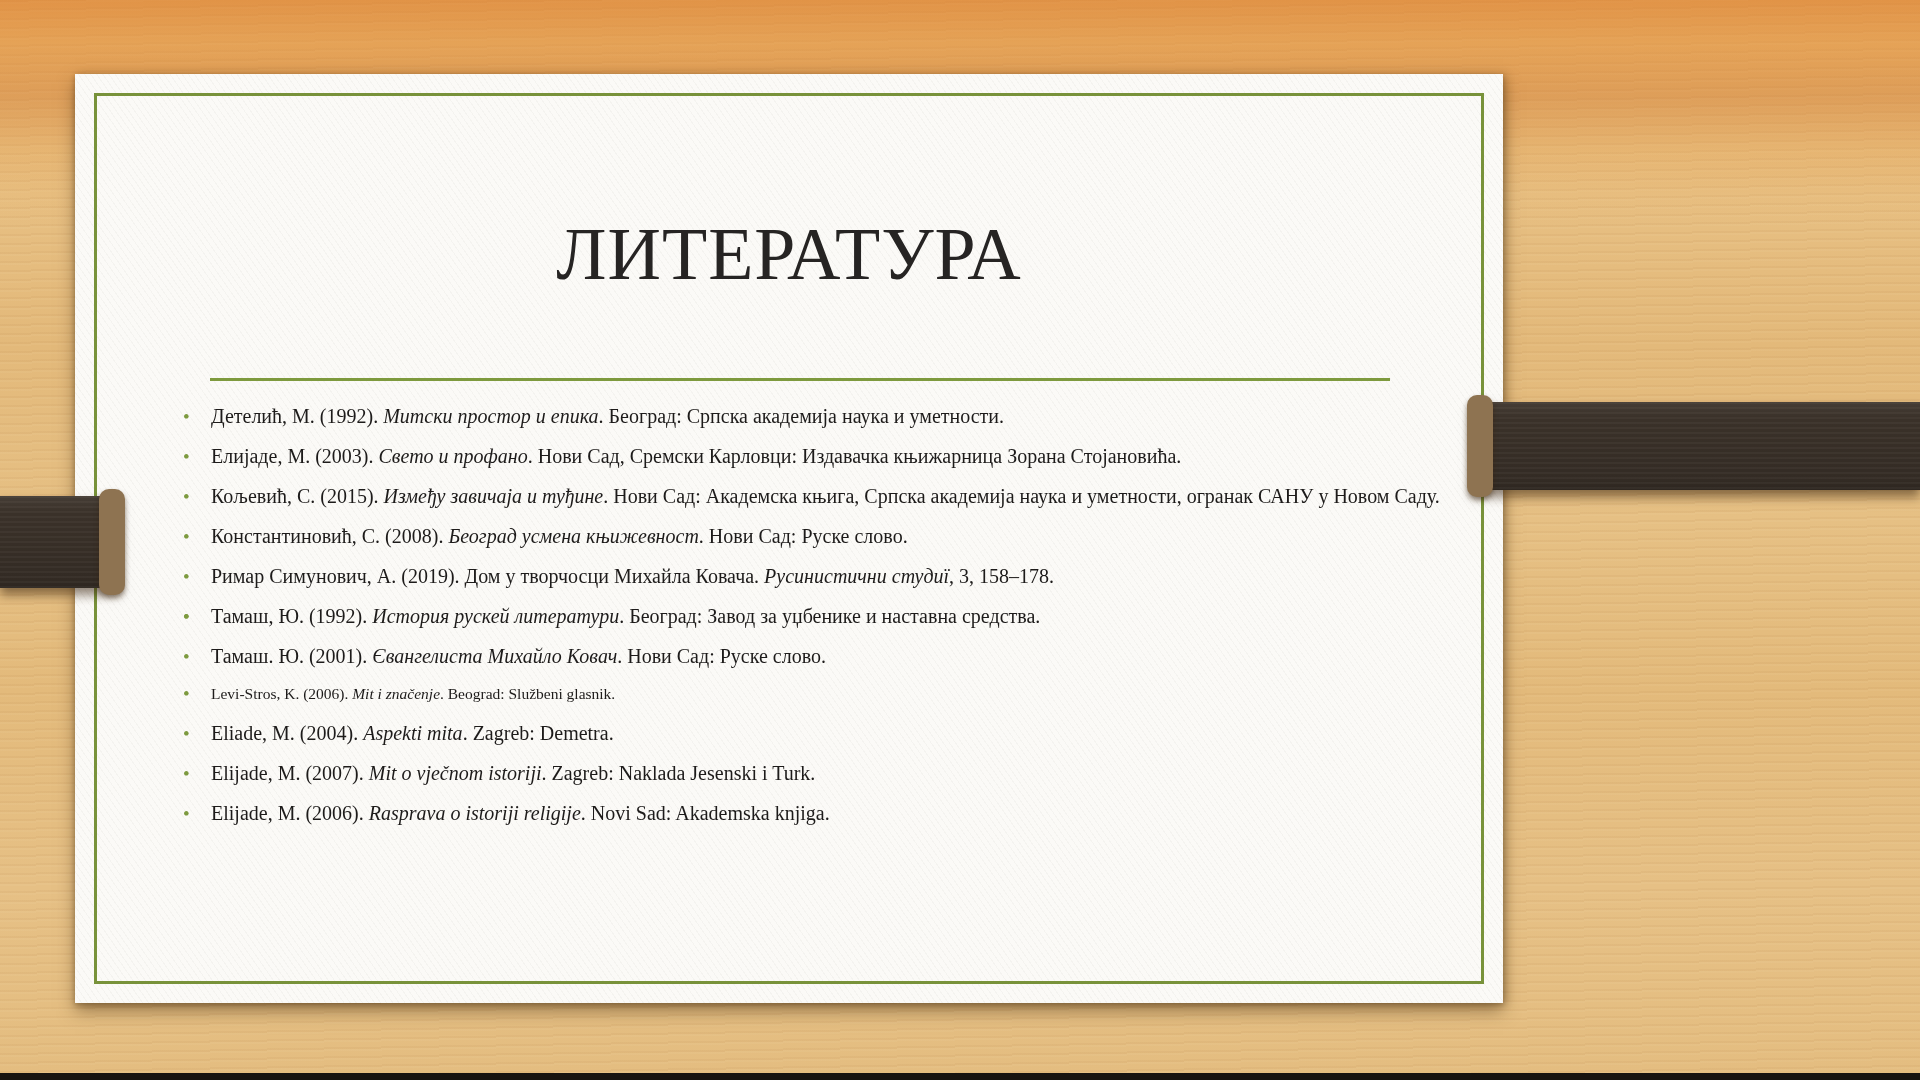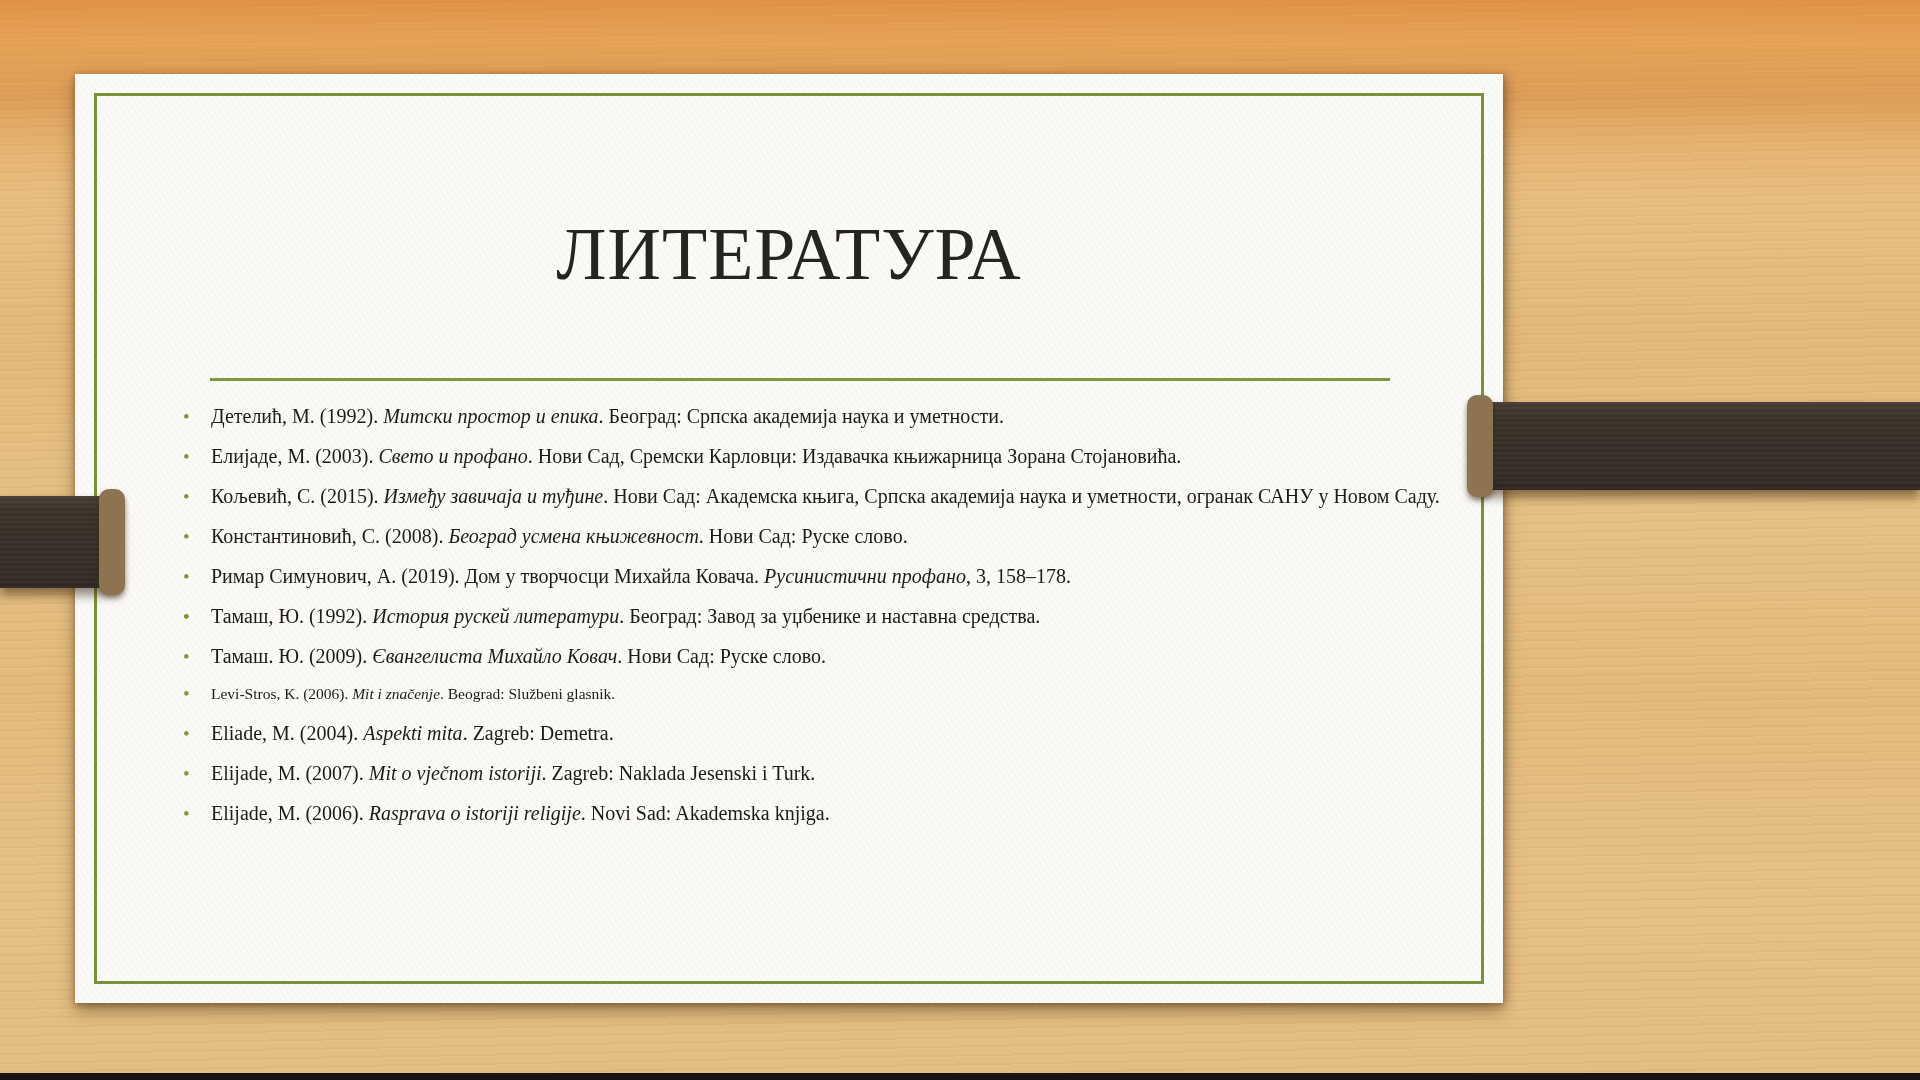--- a/index.html
+++ b/index.html
@@ -73,24 +73,24 @@
 
 <div class="sheet">
   <div class="frame"></div>
   <div class="slide-title">ЛИТЕРАТУРА</div>
   <div class="title-rule"></div>
   <ul class="refs">
       <li><span class="bullet">•</span><span>Детелић, М. (1992). </span><em>Митски простор и епика</em><span>. Београд: Српска академија наука и уметности.</span></li>
       <li><span class="bullet">•</span><span>Елијаде, М. (2003). </span><em>Свето и профано</em><span>. Нови Сад, Сремски Карловци: Издавачка књижарница Зорана Стојановића.</span></li>
       <li><span class="bullet">•</span><span>Кољевић, С. (2015). </span><em>Између завичаја и туђине</em><span>. Нови Сад: Академска књига, Српска академија наука и уметности, огранак САНУ у Новом Саду.</span></li>
       <li><span class="bullet">•</span><span>Константиновић, С. (2008). </span><em>Београд усмена књижевност</em><span>. Нови Сад: Руске слово.</span></li>
-      <li><span class="bullet">•</span><span>Римар Симунович, А. (2019). Дом у творчосци Михайла Ковача. </span><em>Русинистични профано</em><span>, 3, 158–178.</span></li>
+      <li><span class="bullet">•</span><span>Римар Симунович, А. (2019). Дом у творчосци Михайла Ковача. </span><em>Русинистични студиї</em><span>, 3, 158–178.</span></li>
       <li><span class="bullet">•</span></li>
       <li><span class="bullet">•</span><span>Тамаш, Ю. (1992). </span><em>История рускей литератури</em><span>. Београд: Завод за уџбенике и наставна средства.</span></li>
-      <li><span class="bullet">•</span><span>Тамаш. Ю. (2009). </span><em>Євангелиста Михайло Ковач</em><span>. Нови Сад: Руске слово.</span></li>
+      <li><span class="bullet">•</span><span>Тамаш. Ю. (2001). </span><em>Євангелиста Михайло Ковач</em><span>. Нови Сад: Руске слово.</span></li>
       <li class="small"><span class="bullet">•</span><span>Levi-Stros, K. (2006). </span><em>Mit i značenje</em><span>. Beograd: Službeni glasnik.</span></li>
       <li><span class="bullet">•</span><span>Eliade, M. (2004). </span><em>Aspekti mita</em><span>. Zagreb: Demetra.</span></li>
       <li><span class="bullet">•</span><span>Elijade, M. (2007). </span><em>Mit o vječnom istoriji</em><span>. Zagreb: Naklada Jesenski i Turk.</span></li>
       <li><span class="bullet">•</span><span>Elijade, M. (2006). </span><em>Rasprava o istoriji religije</em><span>. Novi Sad: Akademska knjiga.</span></li>
     </ul>
 </div>
 
 <div class="ribbon ribbon-left"></div>
 <div class="ribbon ribbon-right"></div>
 <div class="bottom-strip"></div>

